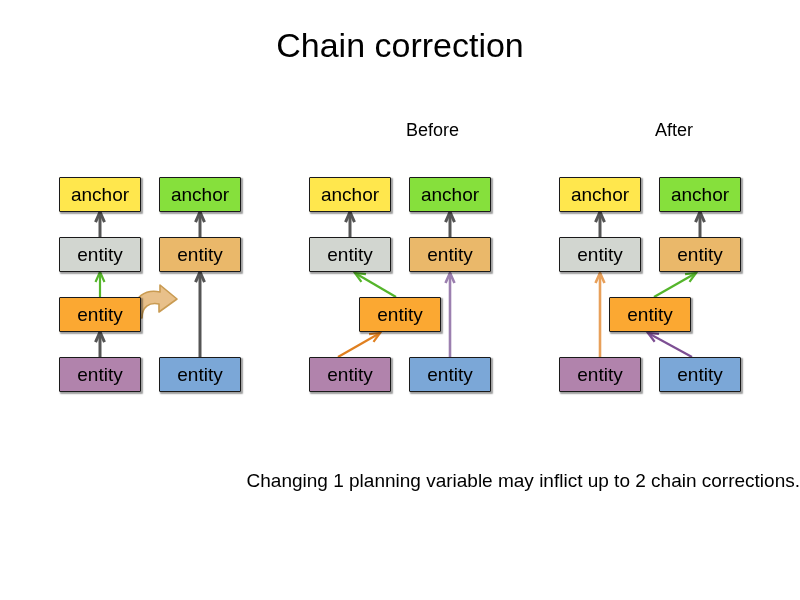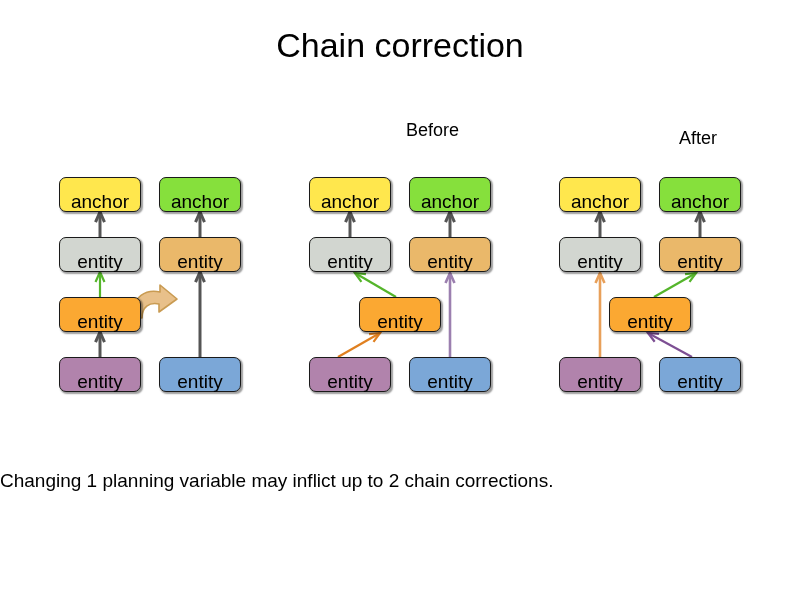--- a/index.html
+++ b/index.html
@@ -22,50 +22,50 @@
   }
   .panel-label{
     position:absolute;
     font-size:18px;
     color:#000000;
     text-align:right;
     white-space:nowrap;
   }
   .caption{
     position:absolute;left:0;top:470px;width:800px;
-    text-align:left;
+    text-align:right;
     font-size:19px;
     color:#000000;
   }
 
   .node{
     position:absolute;
     width:82px;height:35px;
     border:1px solid #1a1a1a;
-    border-radius:7px;
+    border-radius:1px;
     box-sizing:border-box;
-    display:flex;align-items:flex-end;justify-content:center;
+    display:flex;align-items:center;justify-content:center;
     font-size:19px;
     color:#000000;
     box-shadow:1.5px 1.5px 1.5px rgba(0,0,0,0.38);
     line-height:1;
   }
 
   svg.arrows{position:absolute;left:0;top:0;width:800px;height:600px;overflow:visible;pointer-events:none;}
 </style>
 </head>
 <body>
 
 <div id="stage">
 
   <div class="title">Chain correction</div>
 
   <div id="panel-labels">
       <div class="panel-label" style="left: 339px; top: 120px; width: 120px;">Before</div>
-      <div class="panel-label" style="left: 597px; top: 120px; width: 120px; margin-top: 8px;">After</div>
+      <div class="panel-label" style="left: 573px; top: 120px; width: 120px;">After</div>
     </div>
 
   <svg class="arrows" id="arrow-layer" viewBox="0 0 800 600" xmlns="http://www.w3.org/2000/svg">
       <g>
         <line x1="100" y1="237" x2="100" y2="212" stroke="#555555" stroke-width="3" stroke-linecap="butt"></line>
         <polyline points="104.48536498365527,222.04397834343538 100,212 95.51463501634473,222.04397834343538" fill="none" stroke="#555555" stroke-width="3" stroke-linecap="butt"></polyline>
       </g>
       <g>
         <line x1="200" y1="237" x2="200" y2="212" stroke="#555555" stroke-width="3" stroke-linecap="butt"></line>
         <polyline points="204.48536498365527,222.04397834343538 200,212 195.51463501634473,222.04397834343538" fill="none" stroke="#555555" stroke-width="3" stroke-linecap="butt"></polyline>

